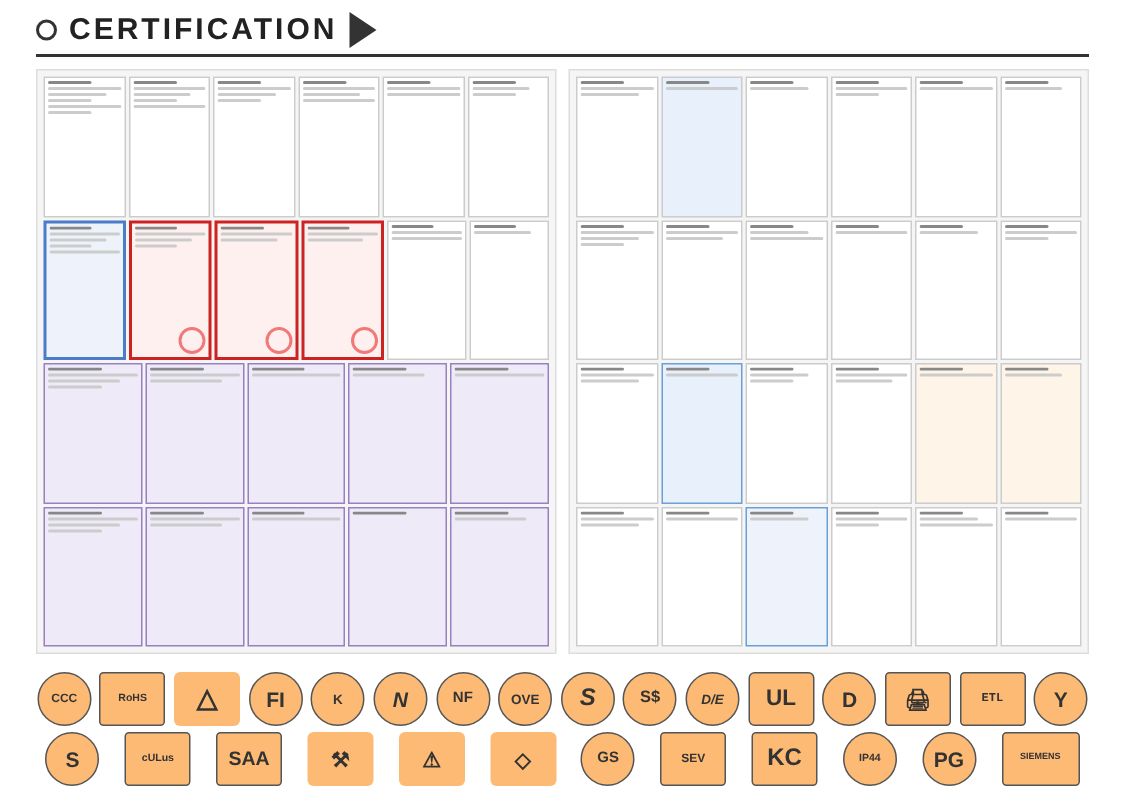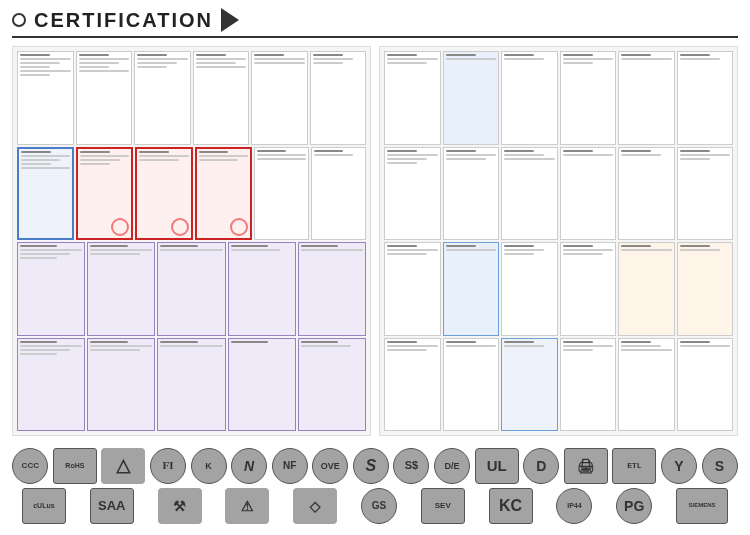--- a/index.html
+++ b/index.html
@@ -8,21 +8,21 @@
       height: 535px;
       background: #fff;
       font-family: Arial, sans-serif;
       overflow: hidden;
     }
 
     .page {
       width: 750px;
       height: 535px;
       background: #fff;
-      padding: 8px 12px;
+      padding: 8px 24px;
     }
 
     
     .header {
       display: flex;
       align-items: center;
       margin-bottom: 8px;
       border-bottom: 2px solid #333;
       padding-bottom: 4px;
     }
@@ -146,21 +146,21 @@
       display: flex;
       align-items: center;
       justify-content: center;
       font-size: 9px;
       font-weight: bold;
       color: #333;
       border: 1.5px solid #555;
       border-radius: 4px;
       text-align: center;
       line-height: 1.2;
-      background: #a3a3a3;
+      background: #fdba74;
     }
 
     
     .right-cert-grid {
       display: grid;
       grid-template-rows: repeat(4, 1fr);
       height: 100%;
       gap: 2px;
       padding: 4px;
     }
@@ -533,29 +533,29 @@
       </div>
     </div>
 
   </div>
 
   <div class="logo-strip">
 
     <div class="cert-logo" style="border-radius:50%;width:36px;height:36px;font-size:8px;">CCC</div>
     <div class="cert-logo" style="font-size:7px;border-radius:3px;">RoHS</div>
     <div class="cert-logo" style="border:none;font-size:18px;">△</div>
-    <div class="cert-logo" style="font-size:11px;border-radius:50%;width:36px;height:36px;font-family:Liberation Serif, serif;">FI</div>
+    <div class="cert-logo" style="font-size:14px;border-radius:50%;width:36px;height:36px;">FI</div>
     <div class="cert-logo" style="border-radius:50%;width:36px;height:36px;font-size:9px;">K</div>
     <div class="cert-logo" style="border-radius:50%;width:36px;height:36px;font-size:14px;font-style:italic;">N</div>
     <div class="cert-logo" style="border-radius:50%;width:36px;height:36px;font-size:10px;">NF</div>
 
     <div class="cert-logo" style="border-radius:50%;width:36px;height:36px;font-size:9px;">OVE</div>
     <div class="cert-logo" style="border-radius:50%;width:36px;height:36px;font-size:16px;font-style:italic;">S</div>
     <div class="cert-logo" style="border-radius:50%;width:36px;height:36px;font-size:11px;">S$</div>
-    <div class="cert-logo" style="border-radius:50%;width:36px;height:36px;font-size:9px;">D/E</div>
+    <div class="cert-logo" style="border-radius:50%;width:36px;height:36px;font-size:9px;font-style:italic;">D/E</div>
     <div class="cert-logo" style="border-radius:4px;font-size:15px;">UL</div>
     <div class="cert-logo" style="border-radius:50%;width:36px;height:36px;font-size:14px;">D</div>
     <div class="cert-logo" style="font-size:14px;border:1.5px solid #555;border-radius:3px;">🖨</div>
 
     <div class="cert-logo" style="font-size:8px;border-radius:3px;font-family:Liberation Mono, monospace;">ETL</div>
     <div class="cert-logo" style="border-radius:50%;width:36px;height:36px;font-size:14px;">Y</div>
     <div class="cert-logo" style="border-radius:50%;width:36px;height:36px;font-size:14px;">S</div>
     <div class="cert-logo" style="font-size:7px;border-radius:3px;">cULus</div>
     <div class="cert-logo" style="font-size:13px;border-radius:3px;">SAA</div>
     <div class="cert-logo" style="font-size:14px;border:none;">⚒</div>

